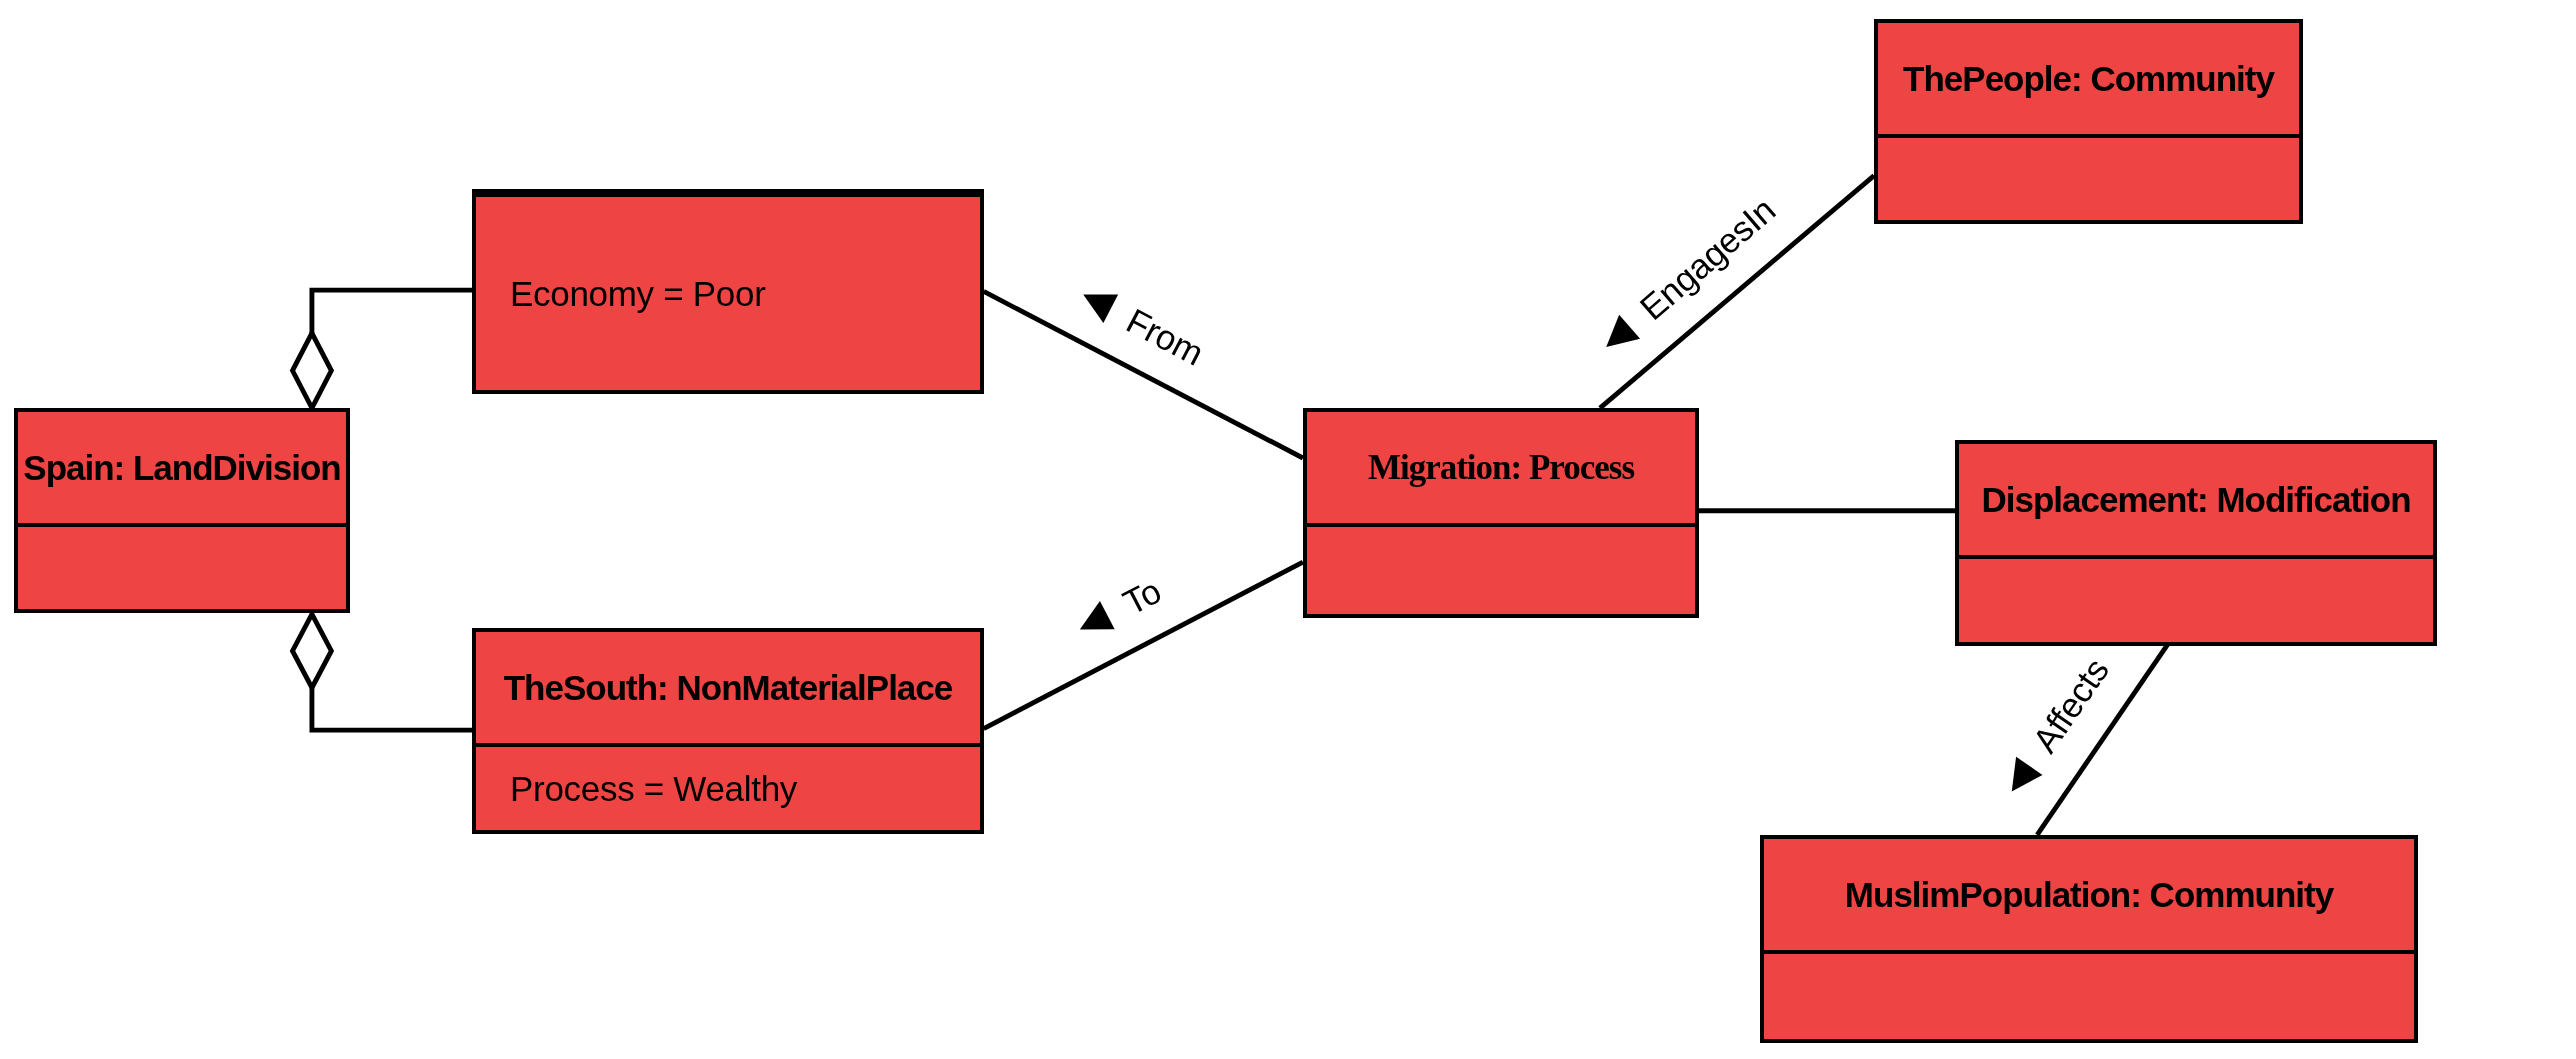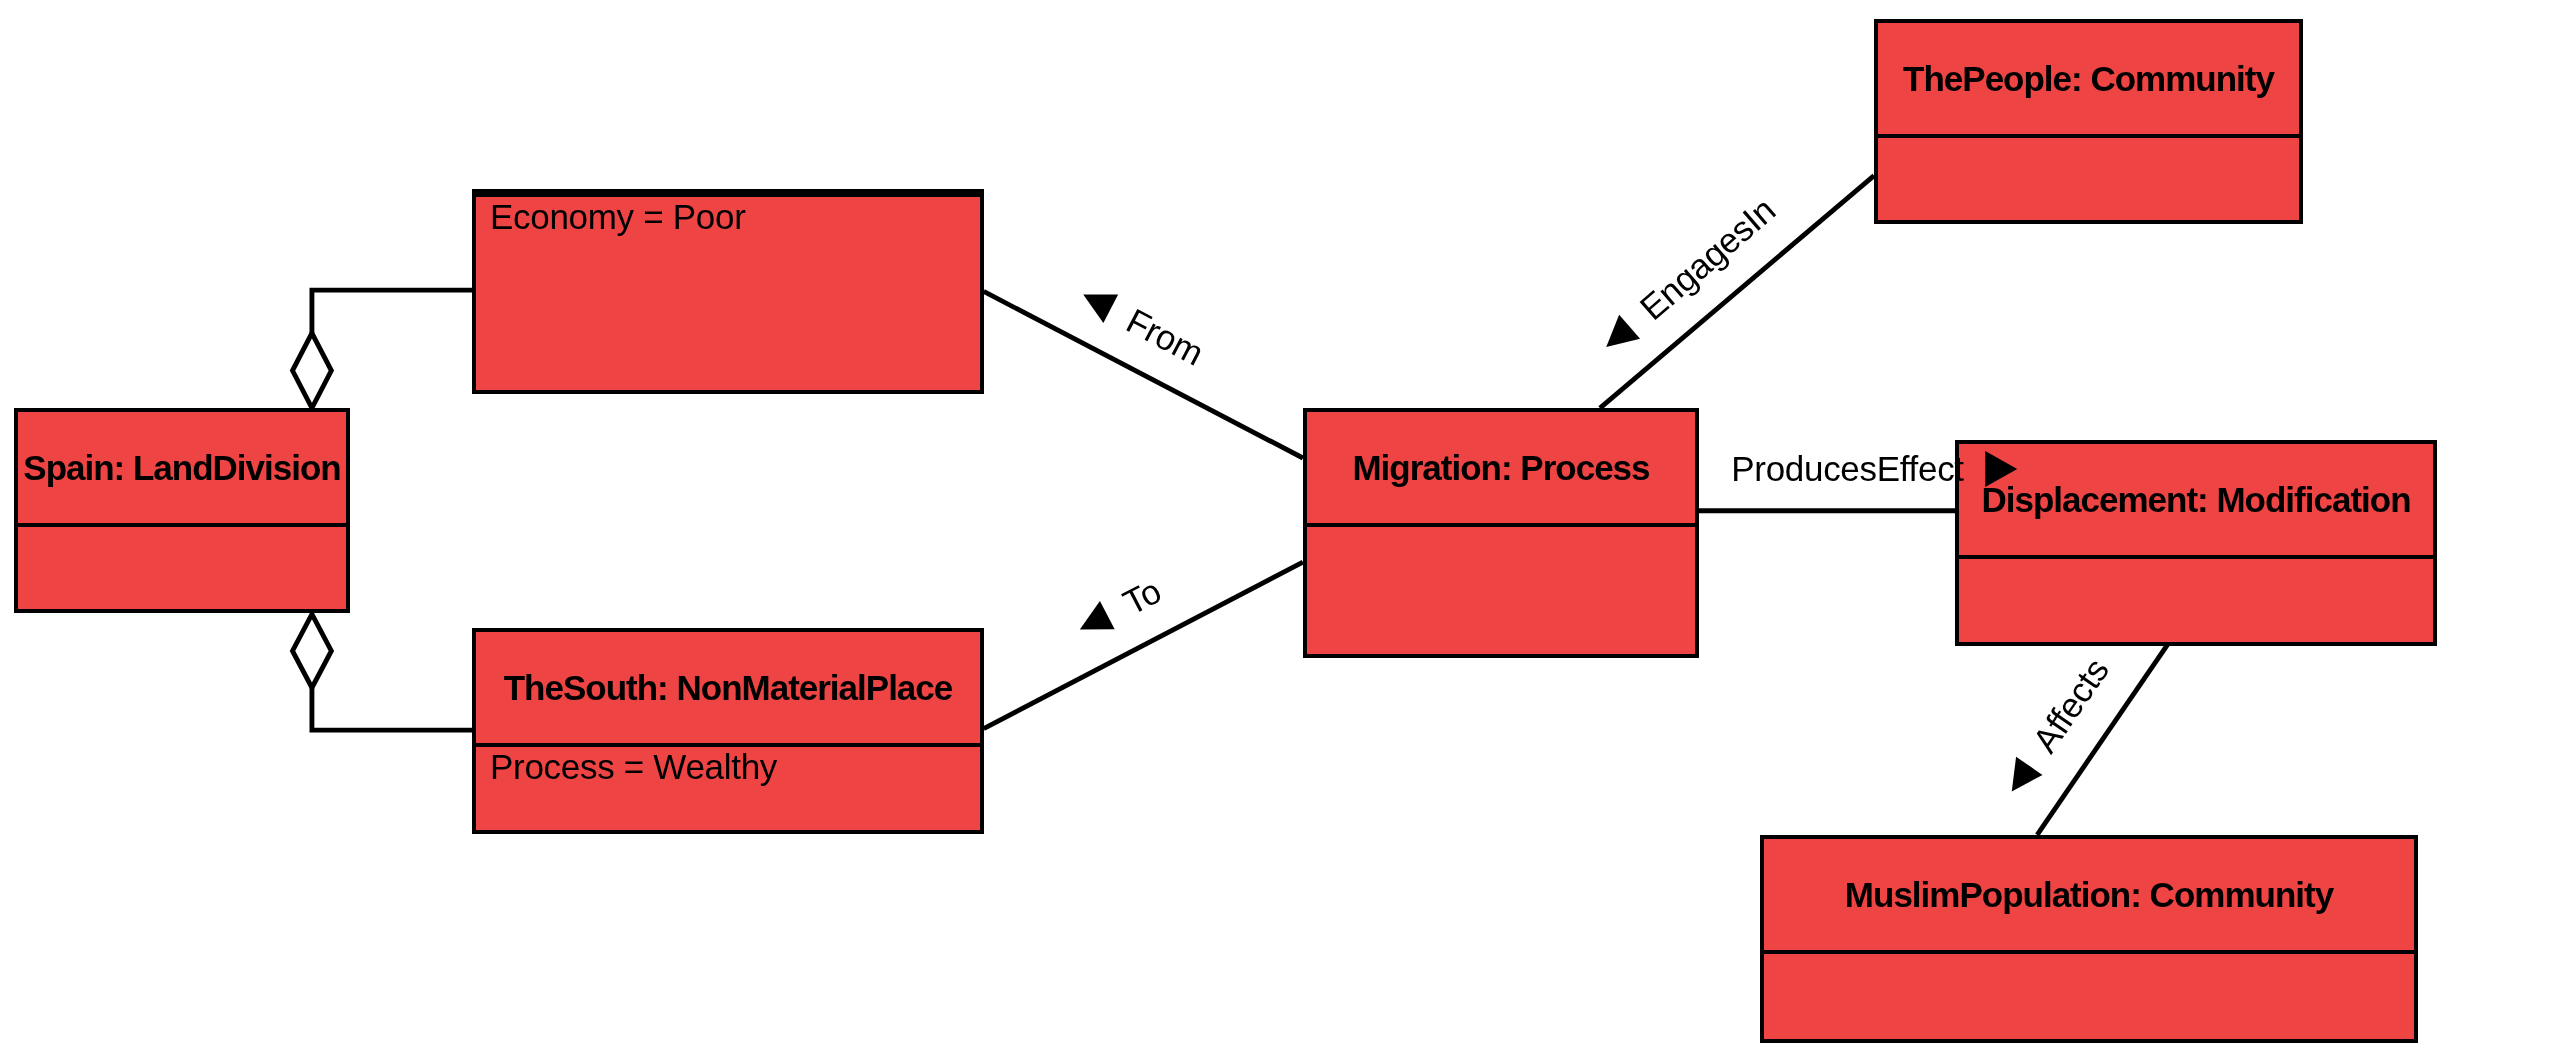--- a/index.html
+++ b/index.html
@@ -38,21 +38,22 @@
     justify-content: center;
     font-weight: 700;
     font-size: 35px;
     letter-spacing: -1px;
     white-space: nowrap;
   }
   .uml-attrs {
     flex: 1 1 auto;
     border-top: 4.9px solid #000000;
     display: flex;
-    padding-left: 14px;
+    align-items: center;
+    padding-left: 34px;
     font-size: 35px;
     letter-spacing: -0.3px;
     white-space: nowrap;
   }
   .assoc-label {
     position: absolute;
     display: flex;
     align-items: center;
     gap: 21px;
     font-size: 35px;
@@ -71,21 +72,21 @@
     width: 0;
     height: 0;
     border-top: 18px solid transparent;
     border-bottom: 18px solid transparent;
     border-left: 32px solid #000000;
   }
   
   #box-spain            { left: 14px;   top: 408px;  width: 336px; height: 205px; }
   #box-thenorth         { left: 472px;  top: 189px;  width: 512px; height: 205px; }
   #box-thesouth         { left: 472px;  top: 628px;  width: 512px; height: 206px; }
-  #box-migration        { left: 1303px; top: 408px;  width: 396px; height: 250px; }
+  #box-migration        { left: 1303px; top: 408px;  width: 396px; height: 210px; font-family: Liberation Serif, serif; }
   #box-thepeople        { left: 1874px; top: 19px;   width: 429px; height: 205px; }
   #box-displacement     { left: 1955px; top: 408px;  width: 482px; height: 206px; margin-top: 32px; }
   #box-muslimpopulation { left: 1760px; top: 835px; width: 658px; height: 208px; }
 
   #label-from           { left: 1142px; top: 325px;  transform: translate(-50%,-50%) rotate(27.5deg); }
   #label-to             { left: 1119px; top: 609px;  transform: translate(-50%,-50%) rotate(-27.5deg); }
   #label-engagesin      { left: 1688px; top: 276px;  transform: translate(-50%,-50%) rotate(-41deg); }
   #label-produceseffect { left: 1874px; top: 469px;  transform: translate(-50%,-50%); }
   #label-affects        { left: 2056px; top: 727px; transform: translate(-50%,-50%) rotate(-55.5deg); }
 </style>
@@ -169,24 +170,20 @@
   <div class="assoc-label" id="label-to">
     <span class="tri-left"></span>
     <span>To</span>
   </div>
 
   <div class="assoc-label" id="label-engagesin">
     <span class="tri-left"></span>
     <span>EngagesIn</span>
   </div>
 
-  <div class="assoc-label" id="label-produceseffect">
-    <span>ProducesEffect</span>
-    <span class="tri-right"></span>
-  </div>
 
   <div class="assoc-label" id="label-affects">
     <span class="tri-left"></span>
     <span>Affects</span>
   </div>
 
 </div>
 
 
 </body></html>

